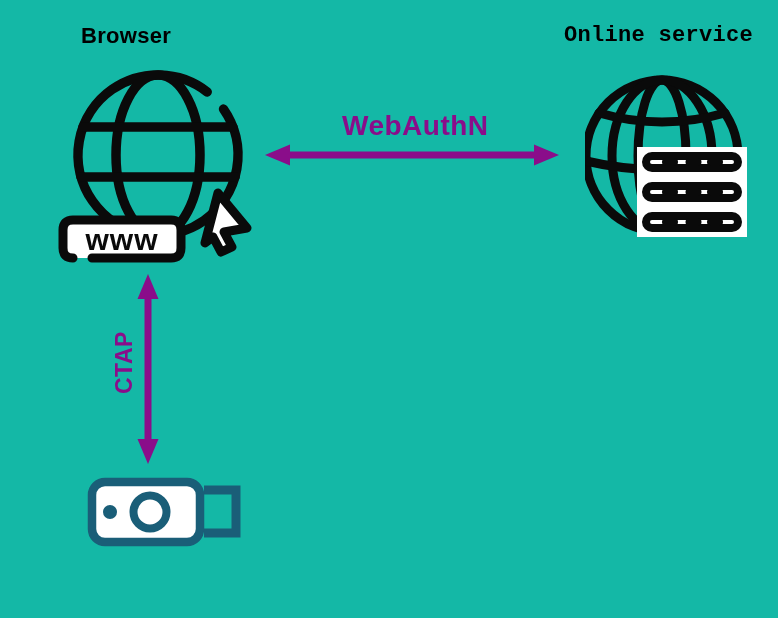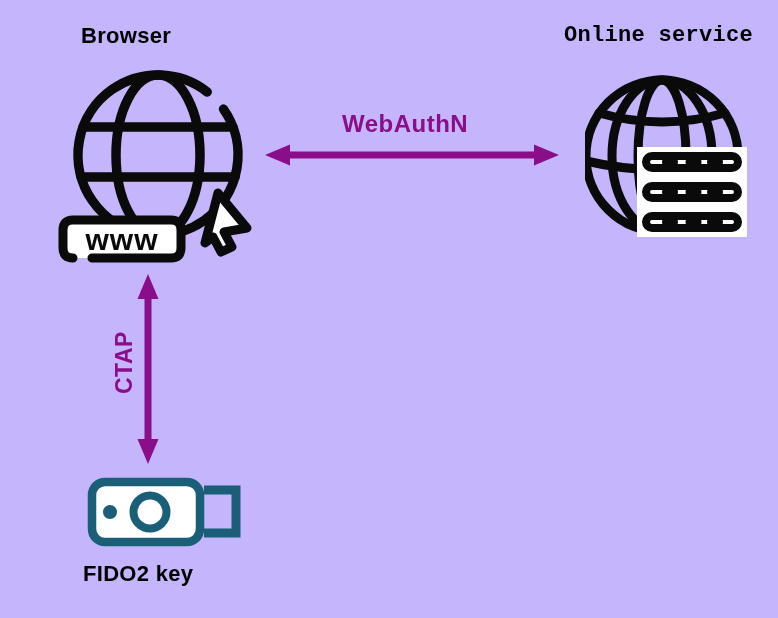--- a/index.html
+++ b/index.html
@@ -5,42 +5,42 @@
   html, body {
     margin: 0;
     padding: 0;
     background: #ffffff;
     font-family: "Liberation Sans", "DejaVu Sans", sans-serif;
   }
   #stage {
     position: relative;
     width: 778px;
     height: 618px;
-    background: #c4b5fd;
+    background: #14b8a6;
     overflow: hidden;
   }
   .abs { position: absolute; }
   .node-label {
     position: absolute;
     font-weight: 700;
     font-size: 22px;
     color: #000000;
     letter-spacing: 0.3px;
     white-space: nowrap;
   }
   .edge-label {
     position: absolute;
     font-weight: 700;
     color: #8A0D8A;
     white-space: nowrap;
   }
   #webauthn-label {
     left: 342px;
     top: 110px;
-    font-size: 24px;
+    font-size: 28px;
     letter-spacing: 0.5px;
   }
   #ctap-label {
     left: 111px;
     top: 394px;
     font-size: 23px;
     letter-spacing: 0.5px;
     transform: rotate(-90deg);
     transform-origin: 0 0;
   }
@@ -49,21 +49,20 @@
   #fido2-label   { left: 83px; top: 561px; }
   svg { display: block; }
 </style>
 </head>
 <body>
 
 <div id="stage">
 
   <div id="browser-label" class="node-label">Browser</div>
   <div id="online-label" class="node-label">Online service</div>
-  <div id="fido2-label" class="node-label">FIDO2 key</div>
 
   <div id="webauthn-label" class="edge-label">WebAuthN</div>
   <div id="ctap-label" class="edge-label">CTAP</div>
 
   <svg class="abs" style="left:55px; top:63px;" width="210" height="207" viewBox="0 0 210 207" aria-hidden="true">
     <g stroke="#0A0A0A" stroke-width="9.5" fill="none" stroke-linecap="round">
       <circle cx="103" cy="92" r="80" stroke-dasharray="478 24.6" transform="rotate(-35 103 92)"></circle>
       <ellipse cx="103" cy="92" rx="42" ry="80"></ellipse>
       <line x1="28" y1="64" x2="178" y2="64"></line>
       <line x1="26" y1="114" x2="180" y2="114"></line>

